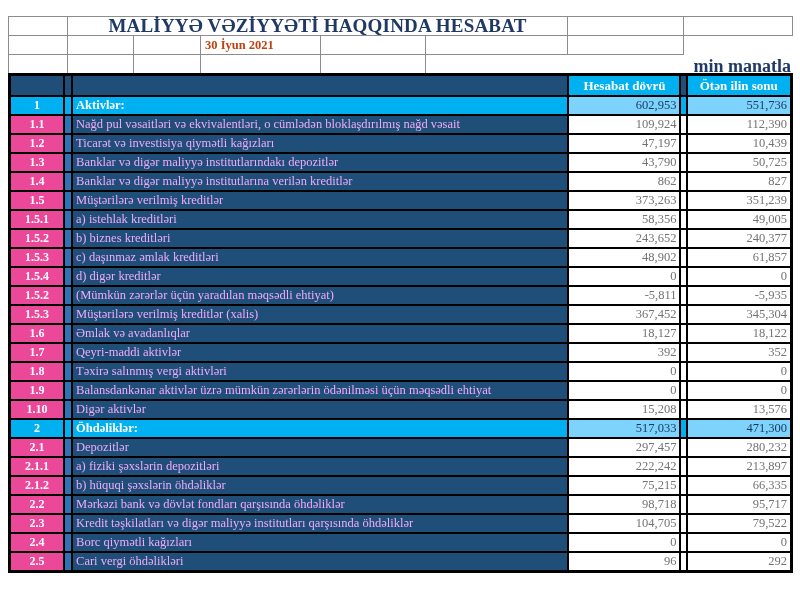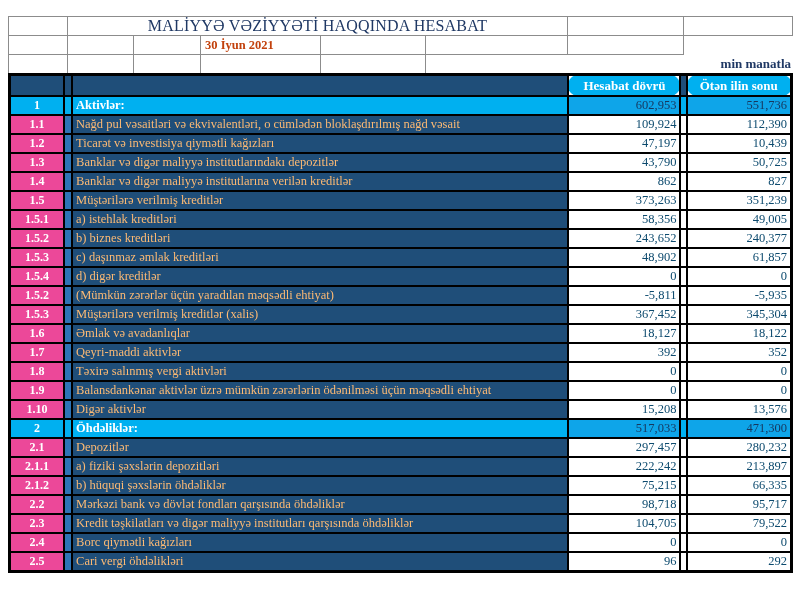--- a/index.html
+++ b/index.html
@@ -12,32 +12,32 @@
   }
   
   .hcell{
     position:absolute;
     border:1px solid #8c8c8c;
     box-sizing:border-box;
     background:#ffffff;
   }
   .title-cell{
     display:flex;align-items:center;justify-content:center;
-    font-weight:normal;font-size:16px;color:#1F3864;
+    font-weight:bold;font-size:19px;color:#1F3864;
     letter-spacing:.2px;
   }
   .date-cell{
     display:flex;align-items:center;
     font-weight:bold;font-size:12.5px;color:#c2410c;
     padding-left:4px;
   }
   .unit-note{
     position:absolute;
     right:9px;top:56px;
-    font-weight:bold;font-size:13px;color:#1F3864;
+    font-weight:bold;font-size:18px;color:#1F3864;
     text-align:center;
   }
   
   table.grid{
     position:absolute;left:8px;top:73px;
     border-collapse:collapse;
     table-layout:fixed;
     width:785px;
     border:3px solid #000;
     font-size:12.5px;
@@ -50,41 +50,41 @@
     box-sizing:content-box;
   }
   tr.colhead td{height:19px;}
   
   td.num{
     background:#ec4899;color:#fff;
     font-weight:bold;text-align:center;font-size:12px;
   }
   td.sp1{background:#2E74B5;padding:0;}
   td.label{
-    background:#1F4E79;color:#fdba74;
+    background:#1F4E79;color:#f0abfc;
     text-align:left;padding-left:5px;
   }
   td.val{
-    background:#fff;color:#0c4a6e;
+    background:#fff;color:#737373;
     text-align:right;padding-right:4px;
   }
   td.sp2{background:#ffffff;padding:0;}
   
   tr.colhead td.num, tr.colhead td.sp1, tr.colhead td.label, tr.colhead td.sp2{
     background:#1F4E79;
   }
   tr.colhead td.val{
     background:#00B0F0;color:#ffffff;
-    font-weight:bold;text-align:center;font-size:13px;border-radius:10px;
+    font-weight:bold;text-align:center;font-size:13px;
   }
   
   tr.section td.num{background:#00B0F0;color:#ffffff;}
   tr.section td.sp1{background:#00B0F0;}
   tr.section td.label{background:#00B0F0;color:#ffffff;font-weight:bold;}
-  tr.section td.val{background:#0ea5e9;color:#17375E;}
+  tr.section td.val{background:#7dd3fc;color:#17375E;}
   tr.section td.sp2{background:#00B0F0;}
 </style>
 </head>
 <body>
 
 <div class="page">
 
   <div>
 
     <div class="hcell" style="left:8px;top:16px;width:60px;height:20px;"></div>

